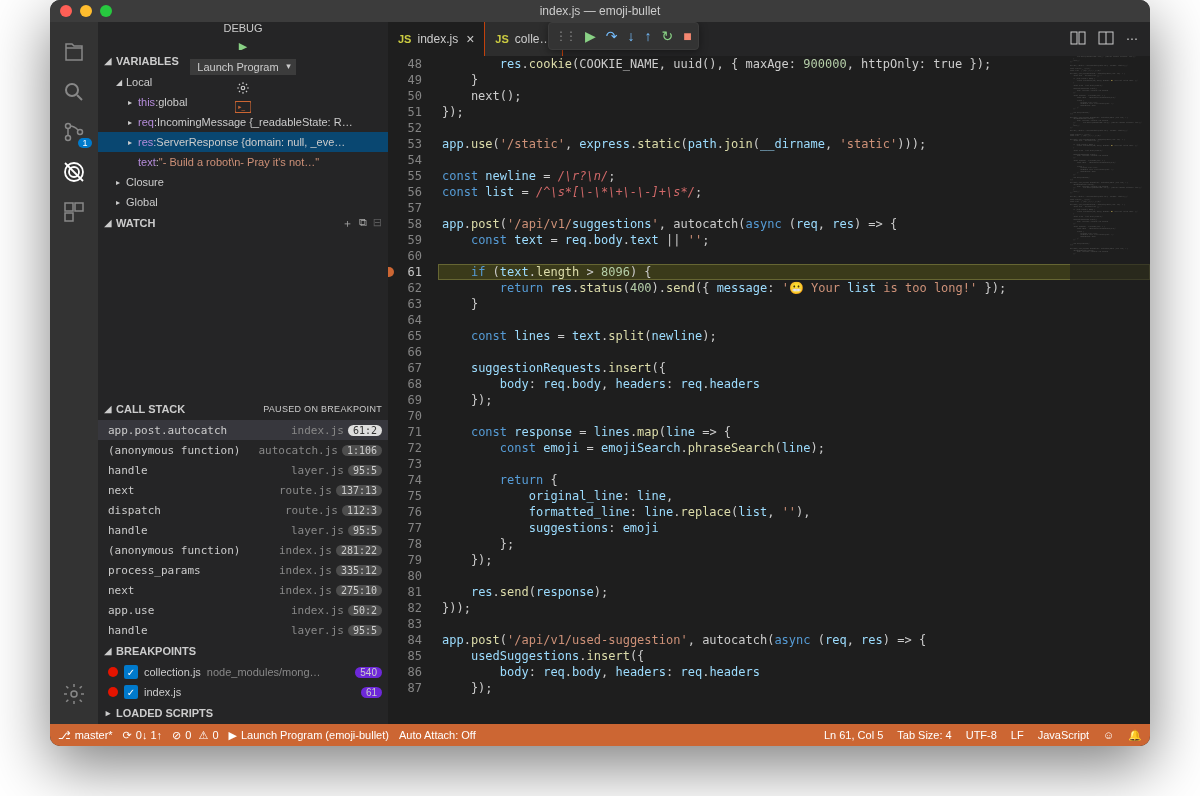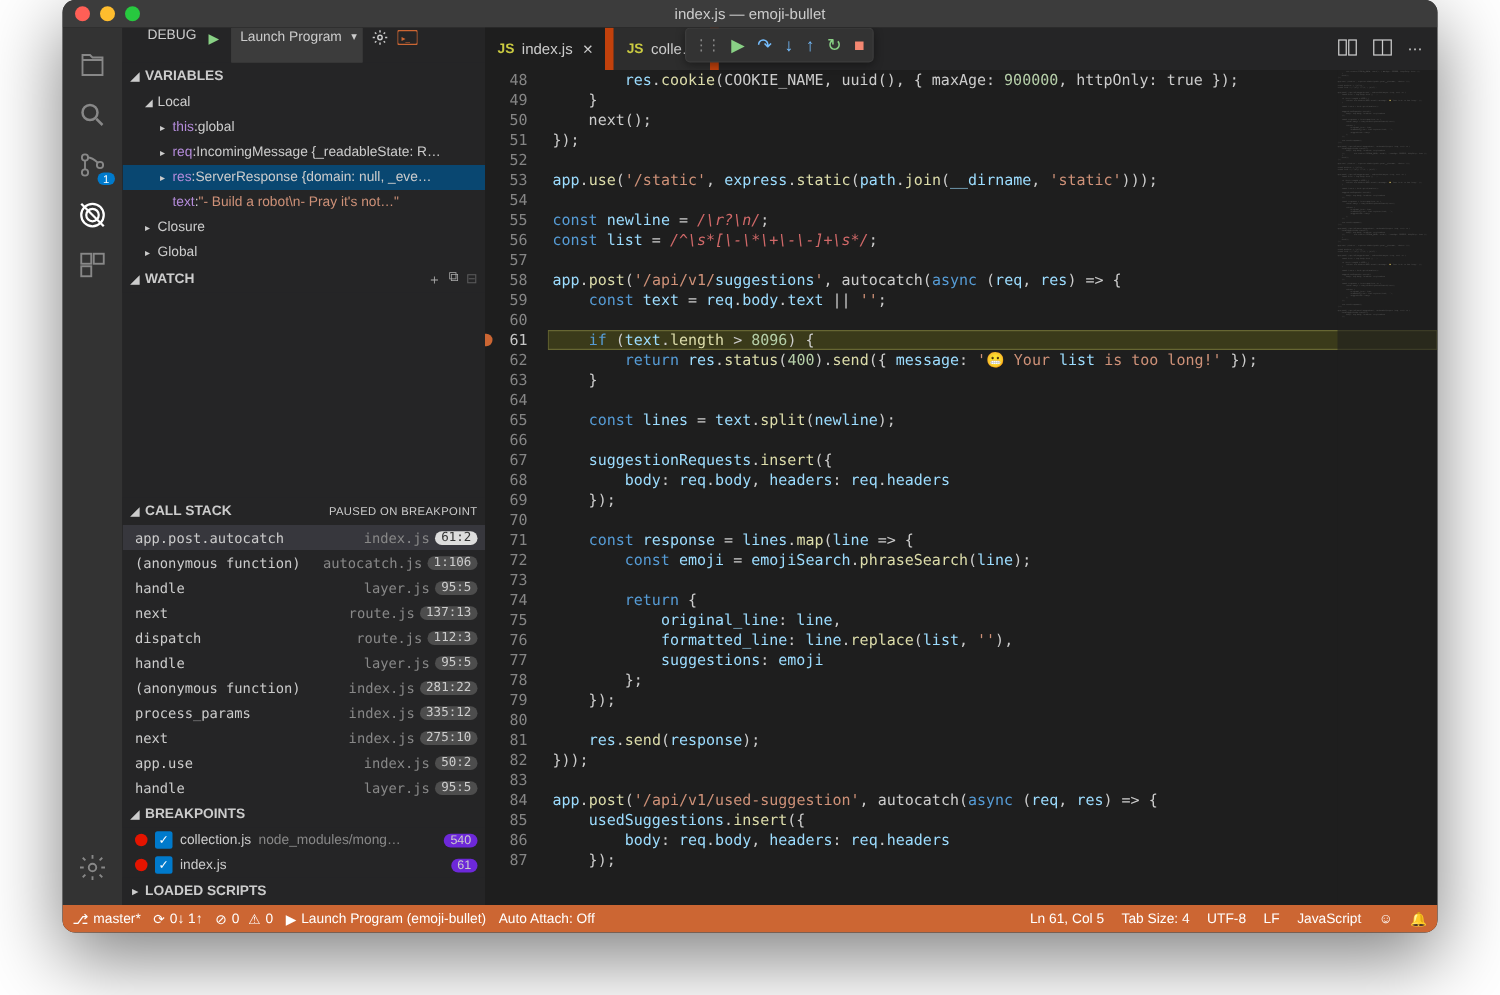--- a/index.html
+++ b/index.html
@@ -12,21 +12,21 @@
 .tl-red{background:#ff5f56;} .tl-yellow{background:#ffbd2e;} .tl-green{background:#27c93f;}
 .title { margin:0 auto; color:#ccc; font-size:12px; }
 .main { flex:1; display:flex; overflow:hidden; }
 .activitybar { width:48px; background:#333; display:flex; flex-direction:column; align-items:center; padding-top:10px; }
 .activitybar .aicon { width:48px; height:40px; display:flex; align-items:center; justify-content:center; color:#888; cursor:pointer; position:relative; }
 .activitybar .aicon.active { color:#fff; }
 .activitybar .aicon svg { width:24px; height:24px; }
 .badge { position:absolute; bottom:4px; right:6px; background:#007acc; color:#fff; border-radius:8px; font-size:9px; padding:0 4px; min-width:14px; text-align:center; }
 .activitybar .bottom { margin-top:auto; margin-bottom:10px; }
 .sidebar { width:290px; background:#252526; display:flex; flex-direction:column; font-size:11px; overflow:hidden; }
-.debug-toolbar { height:28px; display:flex; padding:0 20px; gap:6px; color:#ccc; }
+.debug-toolbar { height:28px; display:flex; align-items:center; padding:0 20px; gap:6px; color:#ccc;flex-direction:column; }
 .debug-toolbar .label { font-size:11px; font-weight:400; }
 .play-small { color:#89d185; }
 .launch-select { background:#3c3c3c; border:1px solid #3c3c3c; color:#ccc; padding:1px 16px 1px 6px; font-size:11px; position:relative; }
 .launch-select::after { content:"▾"; position:absolute; right:4px; font-size:9px; }
 .db-icon { display:inline-flex; width:16px; height:16px; align-items:center; justify-content:center; }
 .section-head { height:22px; background:#252526; color:#ccc; display:flex; align-items:center; padding-left:4px; font-size:11px; font-weight:700; gap:2px; text-transform:uppercase; }
 .section-head .arrow { font-size:9px; width:12px; text-align:center; }
 .section-head .right { margin-left:auto; padding-right:6px; display:flex; gap:6px; color:#aaa; font-weight:400; }
 .section-body { overflow:auto; flex-shrink:0; }
 .var-row { display:flex; align-items:center; height:20px; padding-left:18px; white-space:nowrap; overflow:hidden; text-overflow:ellipsis; }
@@ -46,21 +46,21 @@
 .cs-row.sel .cs-loc { background:#ddd; color:#333; }
 .bp-row { display:flex; align-items:center; height:20px; padding:0 6px 0 10px; gap:6px; }
 .bp-dot { width:10px; height:10px; border-radius:50%; background:#e51400; flex-shrink:0; }
 .bp-check { width:14px; height:14px; background:#007acc; border-radius:2px; display:flex; align-items:center; justify-content:center; color:#fff; font-size:10px; flex-shrink:0; }
 .bp-check.empty { background:#5a5a5a; }
 .bp-name { color:#ccc; white-space:nowrap; overflow:hidden; text-overflow:ellipsis; }
 .bp-path { color:#888; white-space:nowrap; overflow:hidden; text-overflow:ellipsis; flex:1; }
 .bp-count { background:#6d28d9; color:#ccc; border-radius:6px; padding:0 5px; font-size:10px; margin-left:auto; }
 .editor-area { flex:1; display:flex; flex-direction:column; overflow:hidden; position:relative; }
 .tabs { height:34px; background:#252526; display:flex; align-items:stretch; }
-.tab { display:flex; align-items:center; gap:6px; padding:16px 10px; background:#2d2d2d; color:#ccc; font-size:12px; border-right:7px solid #c2410c; }
+.tab { display:flex; align-items:center; gap:6px; padding:16px 10px; background:#2d2d2d; color:#ccc; font-size:12px; border-right:1px solid #c2410c; }
 .tab.active { background:#1e1e1e; }
 .tab .js { color:#cbcb41; font-size:11px; font-weight:700; }
 .tab .close { color:#ccc; font-size:14px; margin-left:2px; }
 .tab-actions { margin-left:auto; display:flex; gap:12px; padding-right:12px; align-items:center; color:#ccc; }
 .dbg-toolbar { position:absolute; top:0; left:160px; height:28px; background:#333; border:1px solid #3c3c3c; border-radius:4px; display:flex; align-items:center; padding:0 6px; gap:10px; z-index:5; box-shadow:0 2px 8px rgba(0,0,0,0.4); }
 .dbg-toolbar .grip { color:#888; letter-spacing:-2px; }
 .dbg-toolbar .di { color:#75beff; font-size:14px; }
 .dbg-toolbar .di.play { color:#89d185; }
 .dbg-toolbar .di.restart { color:#89d185; }
 .dbg-toolbar .di.stop { color:#f48771; }

